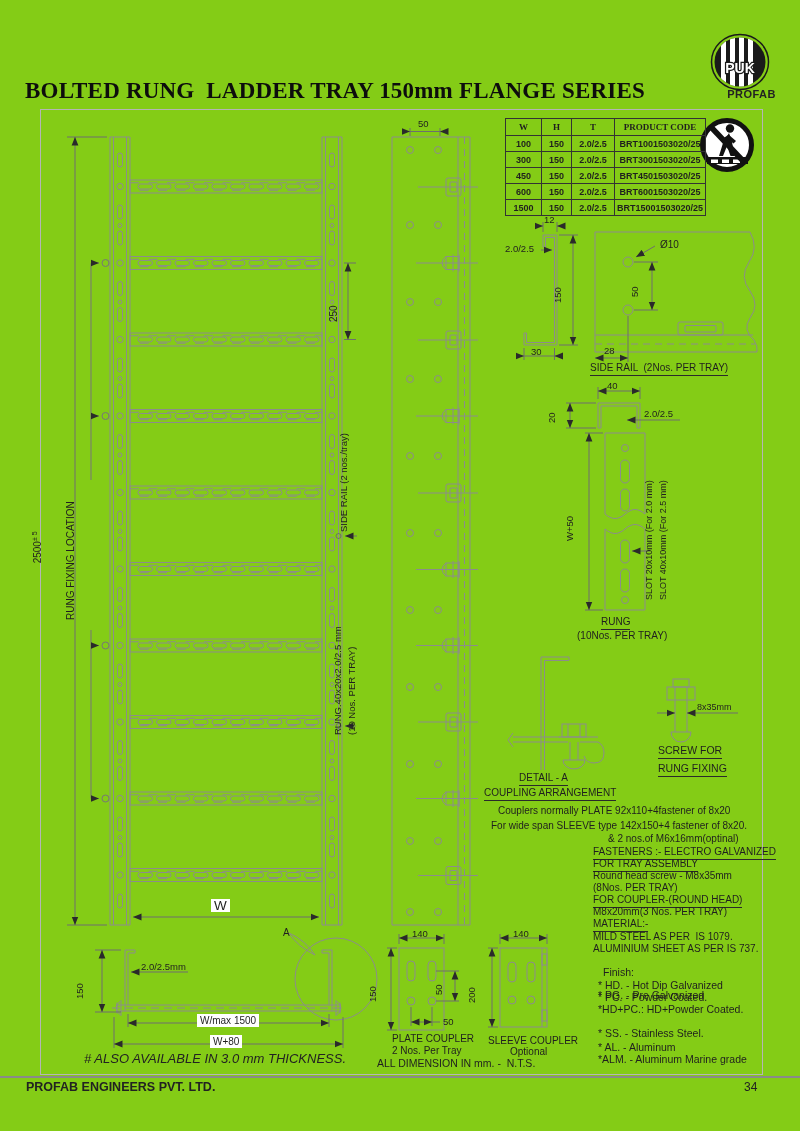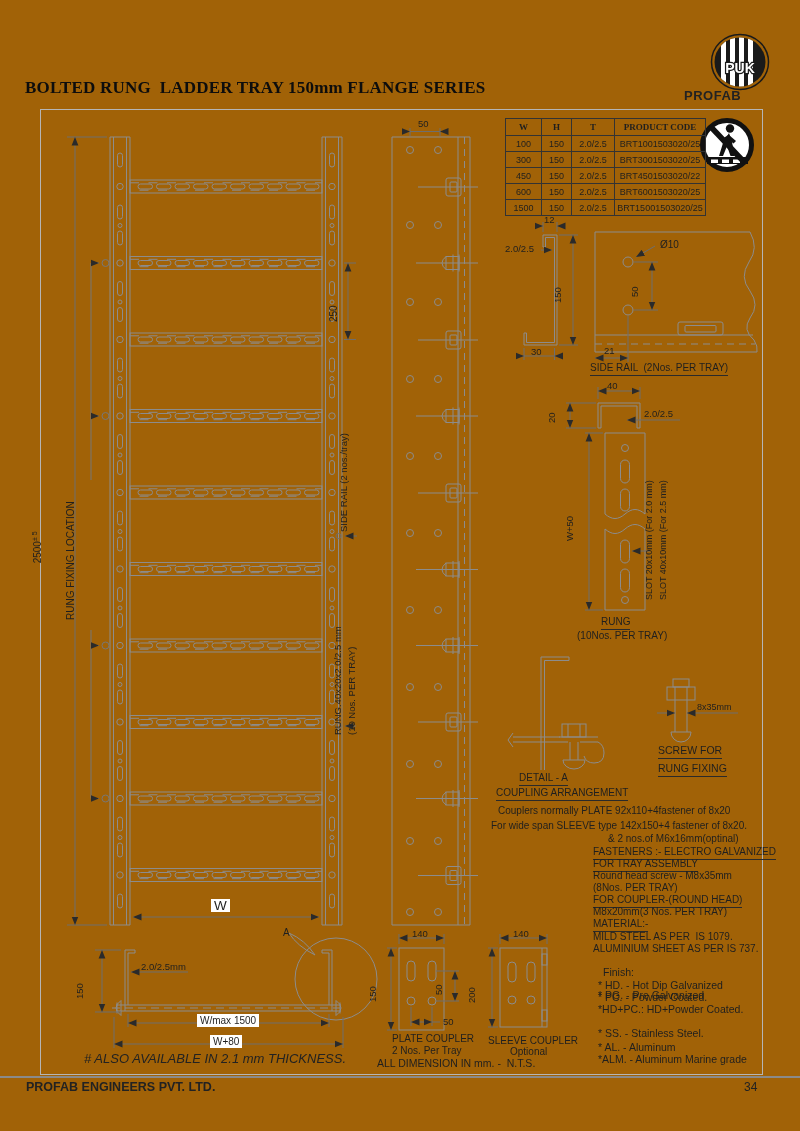--- a/index.html
+++ b/index.html
@@ -1,30 +1,30 @@
 <!DOCTYPE html>
 <html><head>
 <meta charset="utf-8">
 <style>
   html,body{margin:0;padding:0;background:#fff;}
-  .page{position:relative;width:800px;height:1131px;background:#a16207;overflow:hidden;
+  .page{position:relative;width:800px;height:1131px;background:#84cc16;overflow:hidden;
         font-family:"Liberation Sans",sans-serif;color:#1f1f1f;}
   .frame{position:absolute;left:40px;top:109px;width:721px;height:964px;border:1px solid #b5b5b5;}
   .art{position:absolute;left:0;top:0;width:800px;height:1131px;}
   .lbl{position:absolute;font-size:10px;line-height:13px;white-space:pre;color:#1f1f1f;}
   .v{transform-origin:0 100%;transform:rotate(-90deg);}
   .u{border-bottom:1px solid #2a2a2a;padding-bottom:1px;}
   .bg{background:#fff;padding:0 3px;}
   .s9{font-size:9px}.s95{font-size:9.5px}.s105{font-size:10.5px}
   .title{position:absolute;left:25px;top:78px;font-family:"Liberation Serif",serif;
-         font-weight:bold;font-size:17px;color:#0d0d0d;white-space:pre;letter-spacing:.2px;}
-  .brand{position:absolute;left:684px;top:88px;width:72px;text-align:left;
-         font-weight:bold;font-size:13px;letter-spacing:.5px;color:#222;}
+         font-weight:bold;font-size:23px;color:#0d0d0d;white-space:pre;letter-spacing:.2px;}
+  .brand{position:absolute;left:704px;top:88px;width:72px;text-align:right;
+         font-weight:bold;font-size:11px;letter-spacing:.5px;color:#222;}
   .spec{position:absolute;left:505px;top:118px;border-collapse:collapse;}
-  .spec th,.spec td{border:1px solid #333;text-align:center;padding:0 1px;}
+  .spec th,.spec td{border:1px solid #333;text-align:center;padding:0 1px;font-weight:bold;}
   .spec th{font-family:"Liberation Serif",serif;font-weight:bold;font-size:9px;height:16px;}
   .spec td{font-size:9px;height:15px;}
   .cw{width:33px}.chh{width:27px}.ct{width:40px}.cp{width:88px}
   .note-it{font-style:italic;font-size:13px;color:#222;}
   .rule{position:absolute;left:0;top:1076px;width:800px;height:2px;background:#8a8a8a;}
   .footer-co{position:absolute;left:26px;top:1080px;font-weight:bold;font-size:12.5px;color:#222;}
   .footer-pg{position:absolute;left:744px;top:1080px;font-size:12px;color:#222;}
   sup{font-size:7px}
 </style>
 </head>
@@ -444,21 +444,21 @@
     <tr>
       <td>300</td>
       <td>150</td>
       <td>2.0/2.5</td>
       <td>BRT3001503020/25</td>
     </tr>
     <tr>
       <td>450</td>
       <td>150</td>
       <td>2.0/2.5</td>
-      <td>BRT4501503020/22</td>
+      <td>BRT4501503020/25</td>
     </tr>
     <tr>
       <td>600</td>
       <td>150</td>
       <td>2.0/2.5</td>
       <td>BRT6001503020/25</td>
     </tr>
     <tr>
       <td>1500</td>
       <td>150</td>
@@ -476,34 +476,34 @@
   <span class="lbl v s95" style="left:358px;top:722px">(10 Nos. PER TRAY)</span>
   <span class="lbl bg" style="left:211px;top:899px;font-size:13.5px">W</span>
   <span class="lbl s95" style="left:418px;top:117px">50</span>
 
   <span class="lbl s95" style="left:544px;top:213px">12</span>
   <span class="lbl s95" style="left:505px;top:242px">2.0/2.5</span>
   <span class="lbl v s95" style="left:564px;top:290px">150</span>
   <span class="lbl s95" style="left:531px;top:345px">30</span>
   <span class="lbl" style="left:660px;top:238px">Ø10</span>
   <span class="lbl v s95" style="left:641px;top:284px">50</span>
-  <span class="lbl s95" style="left:604px;top:344px">21</span>
+  <span class="lbl s95" style="left:604px;top:344px">28</span>
   <span class="lbl u" style="left:590px;top:361px">SIDE RAIL  (2Nos. PER TRAY)</span>
 
   <span class="lbl s95" style="left:607px;top:379px">40</span>
   <span class="lbl v s95" style="left:558px;top:410px">20</span>
   <span class="lbl s95" style="left:644px;top:407px">2.0/2.5</span>
   <span class="lbl v s95" style="left:576px;top:528px">W+50</span>
   <span class="lbl v s9" style="left:656px;top:587px">SLOT 20x10mm (For 2.0 mm)</span>
   <span class="lbl v s9" style="left:670px;top:587px">SLOT 40x10mm (For 2.5 mm)</span>
   <span class="lbl u" style="left:601px;top:615px">RUNG</span>
   <span class="lbl" style="left:577px;top:629px">(10Nos. PER TRAY)</span>
 
   <span class="lbl u" style="left:519px;top:771px">DETAIL - A</span>
-  <span class="lbl u" style="left:496px;top:786px">COUPLING ARRANGEMENT</span>
+  <span class="lbl u" style="left:484px;top:786px">COUPLING ARRANGEMENT</span>
   <span class="lbl s9" style="left:697px;top:701px">8x35mm</span>
   <span class="lbl u s105" style="left:658px;top:744px">SCREW FOR</span>
   <span class="lbl u s105" style="left:658px;top:762px">RUNG FIXING</span>
 
   <span class="lbl" style="left:498px;top:804px">Couplers normally PLATE 92x110+4fastener of 8x20</span>
   <span class="lbl" style="left:491px;top:819px">For wide span SLEEVE type 142x150+4 fastener of 8x20.</span>
   <span class="lbl" style="left:608px;top:832px">&amp; 2 nos.of M6x16mm(optinal)</span>
   <span class="lbl u" style="left:593px;top:845px">FASTENERS :- ELECTRO GALVANIZED</span>
   <span class="lbl u" style="left:593px;top:857px">FOR TRAY ASSEMBLY</span>
   <span class="lbl" style="left:593px;top:869px">Round head screw - M8x35mm</span>
@@ -534,18 +534,18 @@
   <span class="lbl v s95" style="left:445px;top:982px">50</span>
   <span class="lbl s95" style="left:443px;top:1015px">50</span>
   <span class="lbl" style="left:392px;top:1032px">PLATE COUPLER</span>
   <span class="lbl" style="left:392px;top:1044px">2 Nos. Per Tray</span>
   <span class="lbl s95" style="left:513px;top:927px">140</span>
   <span class="lbl v s95" style="left:478px;top:990px">200</span>
   <span class="lbl" style="left:488px;top:1034px">SLEEVE COUPLER</span>
   <span class="lbl" style="left:510px;top:1045px">Optional</span>
 
   <span class="lbl s105" style="left:377px;top:1057px">ALL DIMENSION IN mm. -  N.T.S.</span>
-  <span class="lbl note-it" style="left:84px;top:1052px"># ALSO AVAILABLE IN 2.1 mm THICKNESS.</span>
+  <span class="lbl note-it" style="left:84px;top:1052px"># ALSO AVAILABLE IN 3.0 mm THICKNESS.</span>
   <div class="rule"></div>
   <div class="footer-co">PROFAB ENGINEERS PVT. LTD.</div>
   <div class="footer-pg">34</div>
 
 </div>
 
 </body></html>

